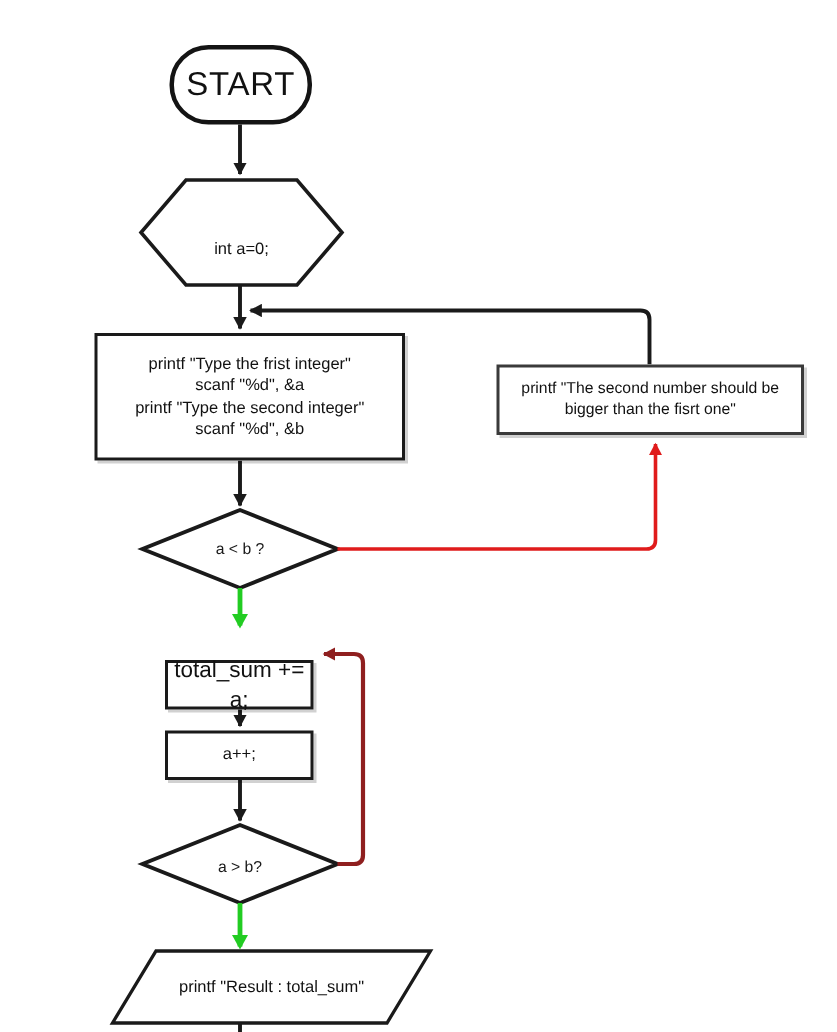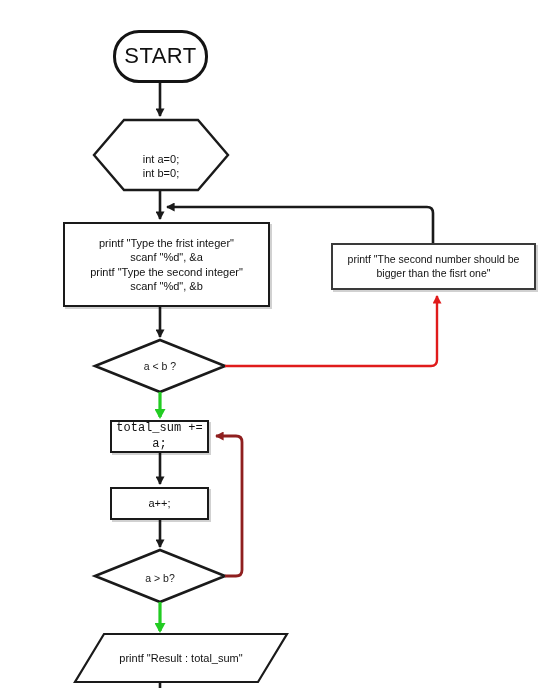--- a/index.html
+++ b/index.html
@@ -17,21 +17,21 @@
   
   #init-node{left:93px;top:119px;width:136px;height:72px;background:transparent;
              font-size:11px;margin-top:11px;}
   #init-node .htext{position:relative;z-index:2;width:120px;}
 
   
   .proc{border:2px solid #1a1a1a;background:#fff;box-shadow:2px 2px 0 rgba(0,0,0,.18);}
   #input-node{left:63px;top:222px;width:207px;height:85px;font-size:11px;}
   #warn-node{left:331px;top:243px;width:205px;height:47px;font-size:10.5px;
              border:2px solid #3a3a3a;}
-  #sum-node{left:110px;top:420px;width:99px;height:33px;font-size:12px;font-family:Liberation Mono, monospace;}
+  #sum-node{left:110px;top:440px;width:99px;height:33px;font-size:15px;}
   #inc-node{left:110px;top:487px;width:99px;height:33px;font-size:11px;}
 
   
   .diamond{position:absolute;}
   #dec1-node{left:95px;top:340px;width:130px;height:52px;font-size:10.5px;}
   #dec2-node{left:95px;top:552px;width:130px;height:52px;font-size:10.5px;}
   .diamond .dtext{position:absolute;left:0;top:0;width:100%;height:100%;
                   display:flex;align-items:center;justify-content:center;z-index:2;}
 
   
@@ -93,21 +93,20 @@
     <line x1="160" y1="682" x2="160" y2="688" stroke="#1a1a1a" stroke-width="2.6"></line>
   </svg>
 
   <div class="node" id="start-node">
     <span>START</span>
   </div>
 
   <div class="node" id="init-node">
     <div class="htext">
       <div>int a=0;</div>
-      <div>int b=0;</div>
     </div>
   </div>
 
   <div class="node proc" id="input-node">
     <div>
       <div>printf  "Type the frist integer"</div>
       <div>scanf  "%d", &amp;a</div>
       <div>printf  "Type the second integer"</div>
       <div>scanf "%d", &amp;b</div>
     </div>

